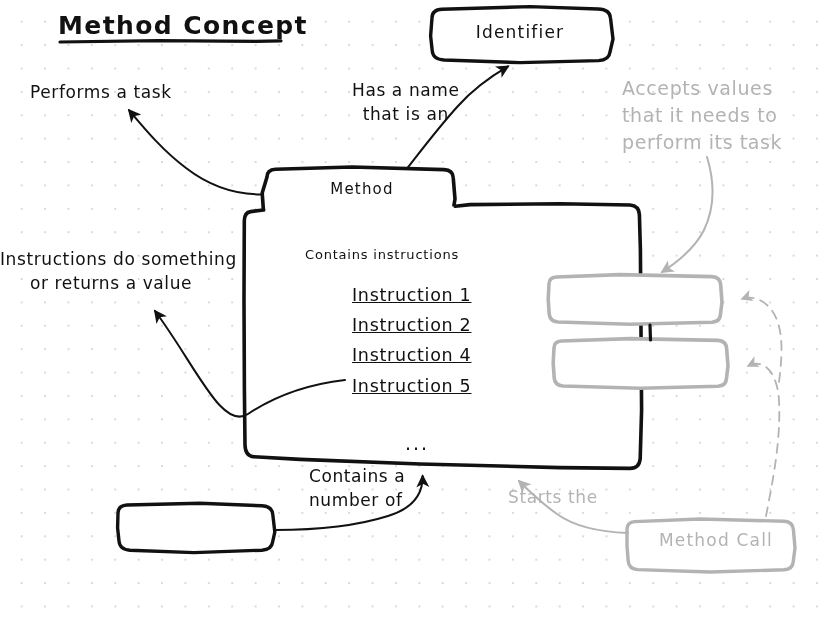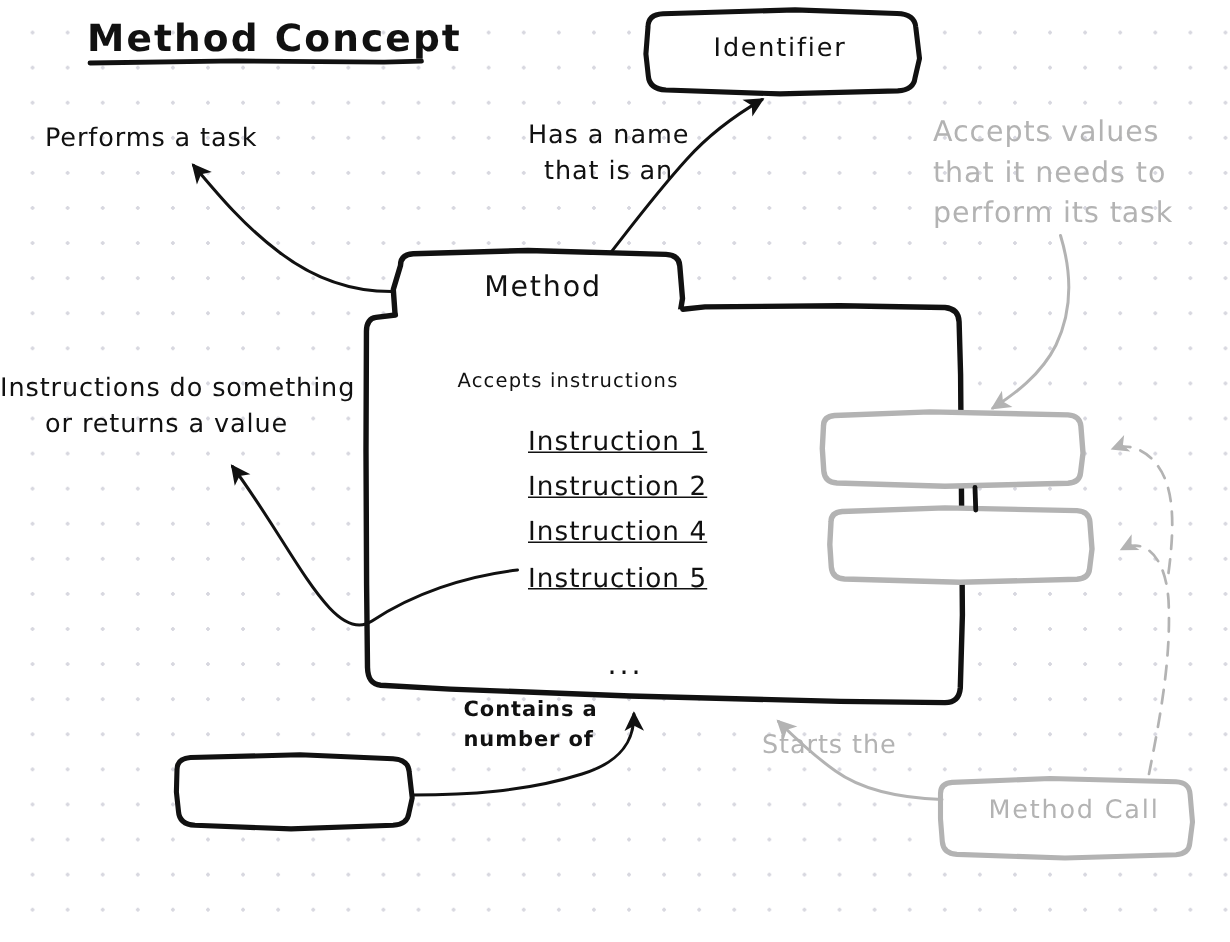--- a/index.html
+++ b/index.html
@@ -45,31 +45,31 @@
     letter-spacing: 1.4px;
   }
 
   
   #ann-performs   { left: 30px;  top: 80px;  font-size: 17px; }
   #ann-hasname    { left: 352px; top: 78px;  font-size: 17px; }
   #ann-instr      { left: 0px;   top: 247px; font-size: 17px; }
   #ann-accepts    { left: 622px; top: 75px;  font-size: 19px; }
   #ann-passes     { left: 712px; top: 422px; font-size: 17px; text-align: right; }
   #ann-starts     { left: 508px; top: 485px; font-size: 17px; }
-  #ann-contains-n { left: 309px; top: 464px; font-size: 14px; font-weight: bold; }
+  #ann-contains-n { left: 309px; top: 464px; font-size: 17px; }
 
   
   .node-label {
     position: absolute;
     font-family: "DejaVu Sans", sans-serif;
     text-align: center;
     white-space: pre;
   }
   #label-identifier { left: 430px; top: 22px;  width: 180px; font-size: 17px; color:#111; letter-spacing:1.2px; }
-  #label-method     { left: 272px; top: 180px; width: 180px; font-size: 19px; color:#111; letter-spacing:1.2px; }
+  #label-method     { left: 272px; top: 180px; width: 180px; font-size: 15px; color:#111; letter-spacing:1.2px; }
   #label-library    { left: 118px; top: 511px; width: 180px; font-size: 17px; color:#111; letter-spacing:1.2px; }
   #label-methodcall { left: 626px; top: 530px; width: 180px; font-size: 17px; color:#b3b3b3; letter-spacing:1.2px; }
 
   
   #body-caption {
     left: 305px; top: 246px;
     font-size: 13px; letter-spacing: 0.8px;
   }
   #instruction-list {
     position: absolute;
@@ -229,19 +229,19 @@
   <div class="lbl" id="ann-contains-n">Contains a
 number of</div>
 
   <div class="node-label" id="label-identifier">Identifier</div>
 
   <div class="node-label" id="label-method">Method</div>
 
 
   <div class="node-label" id="label-methodcall">Method Call</div>
 
-  <div class="lbl" id="body-caption">Accepts instructions</div>
+  <div class="lbl" id="body-caption">Contains instructions</div>
 
   <div id="instruction-list"><div>Instruction 1</div><div>Instruction 2</div><div>Instruction 4</div><div>Instruction 5</div></div>
 
   <div class="lbl" id="ellipsis">...</div>
 
 </div>
 
 </body></html>

